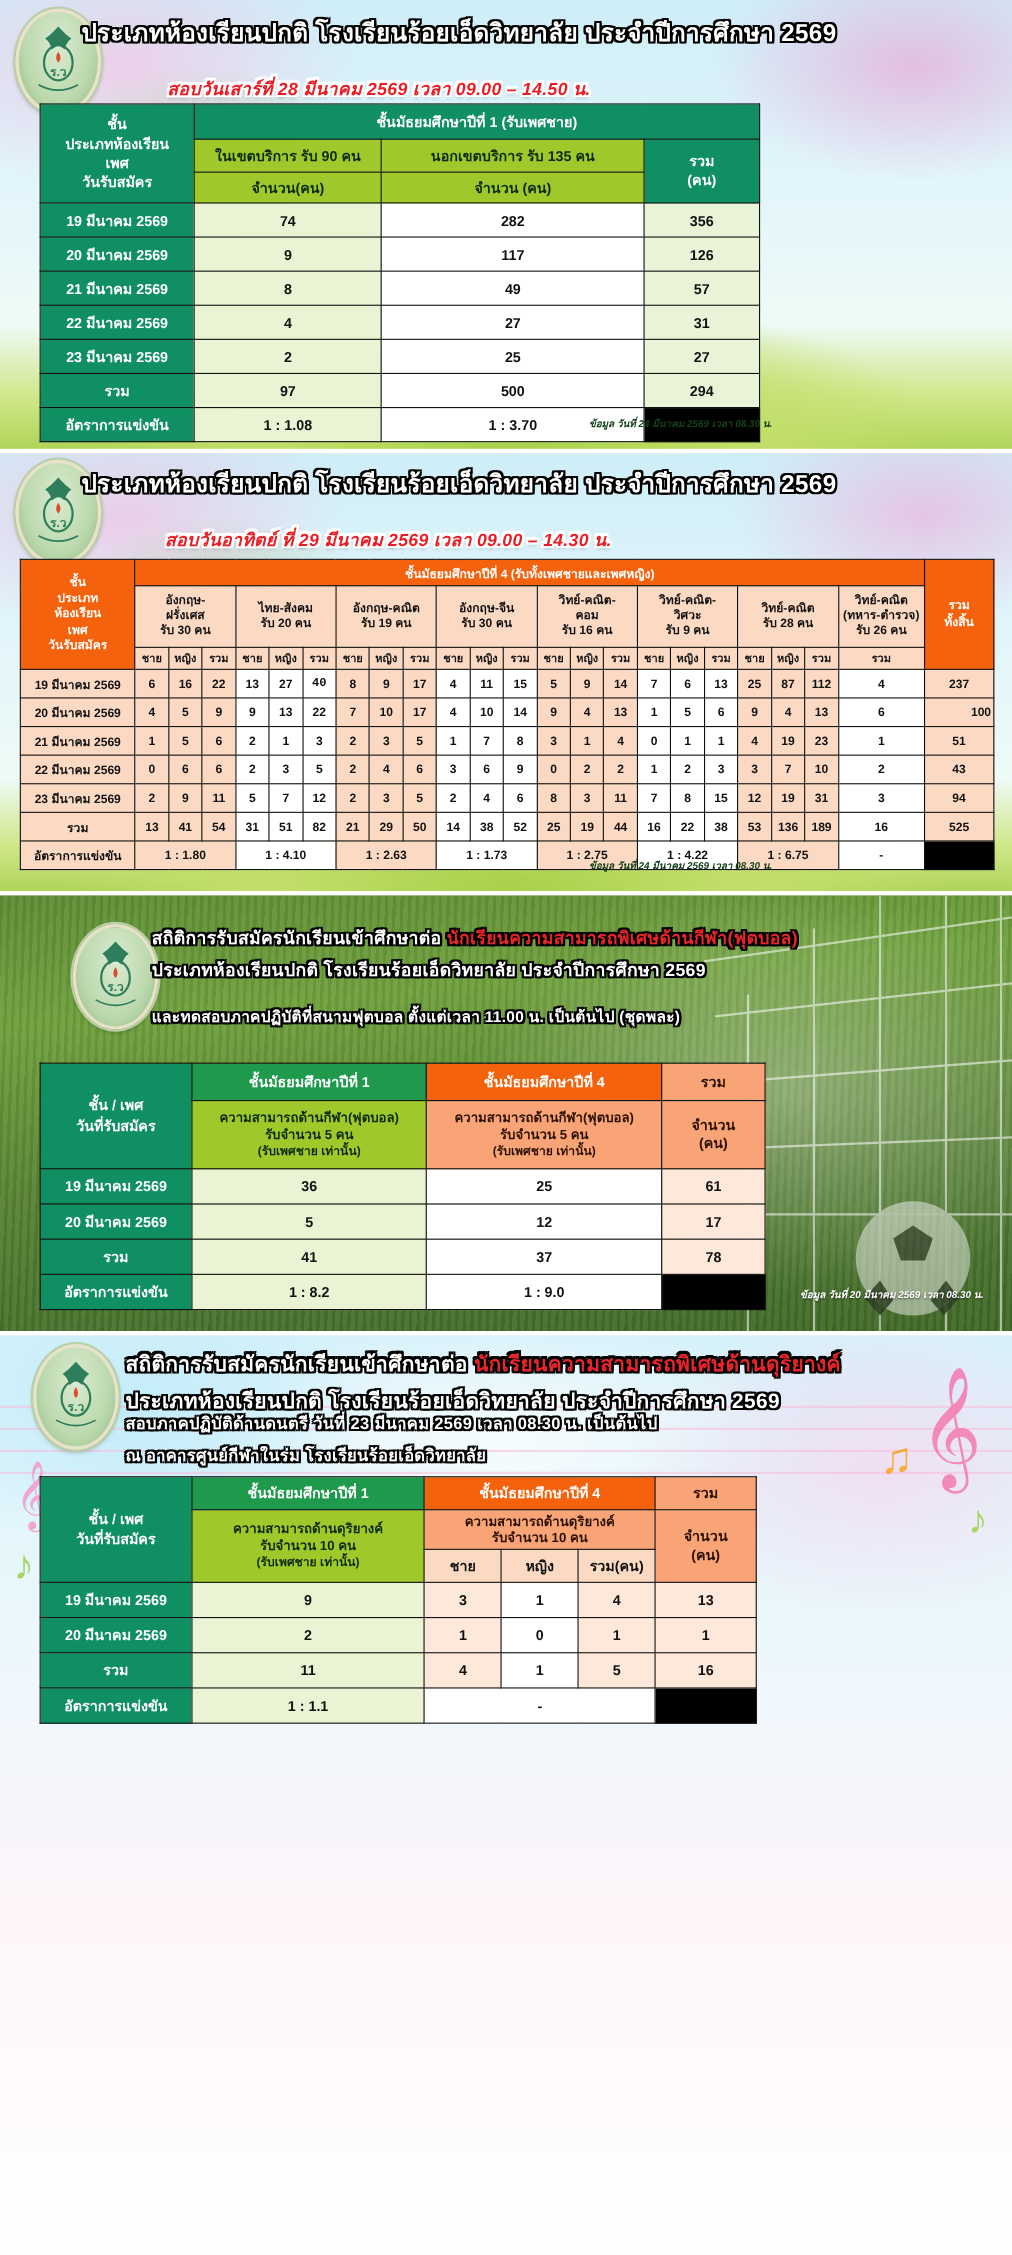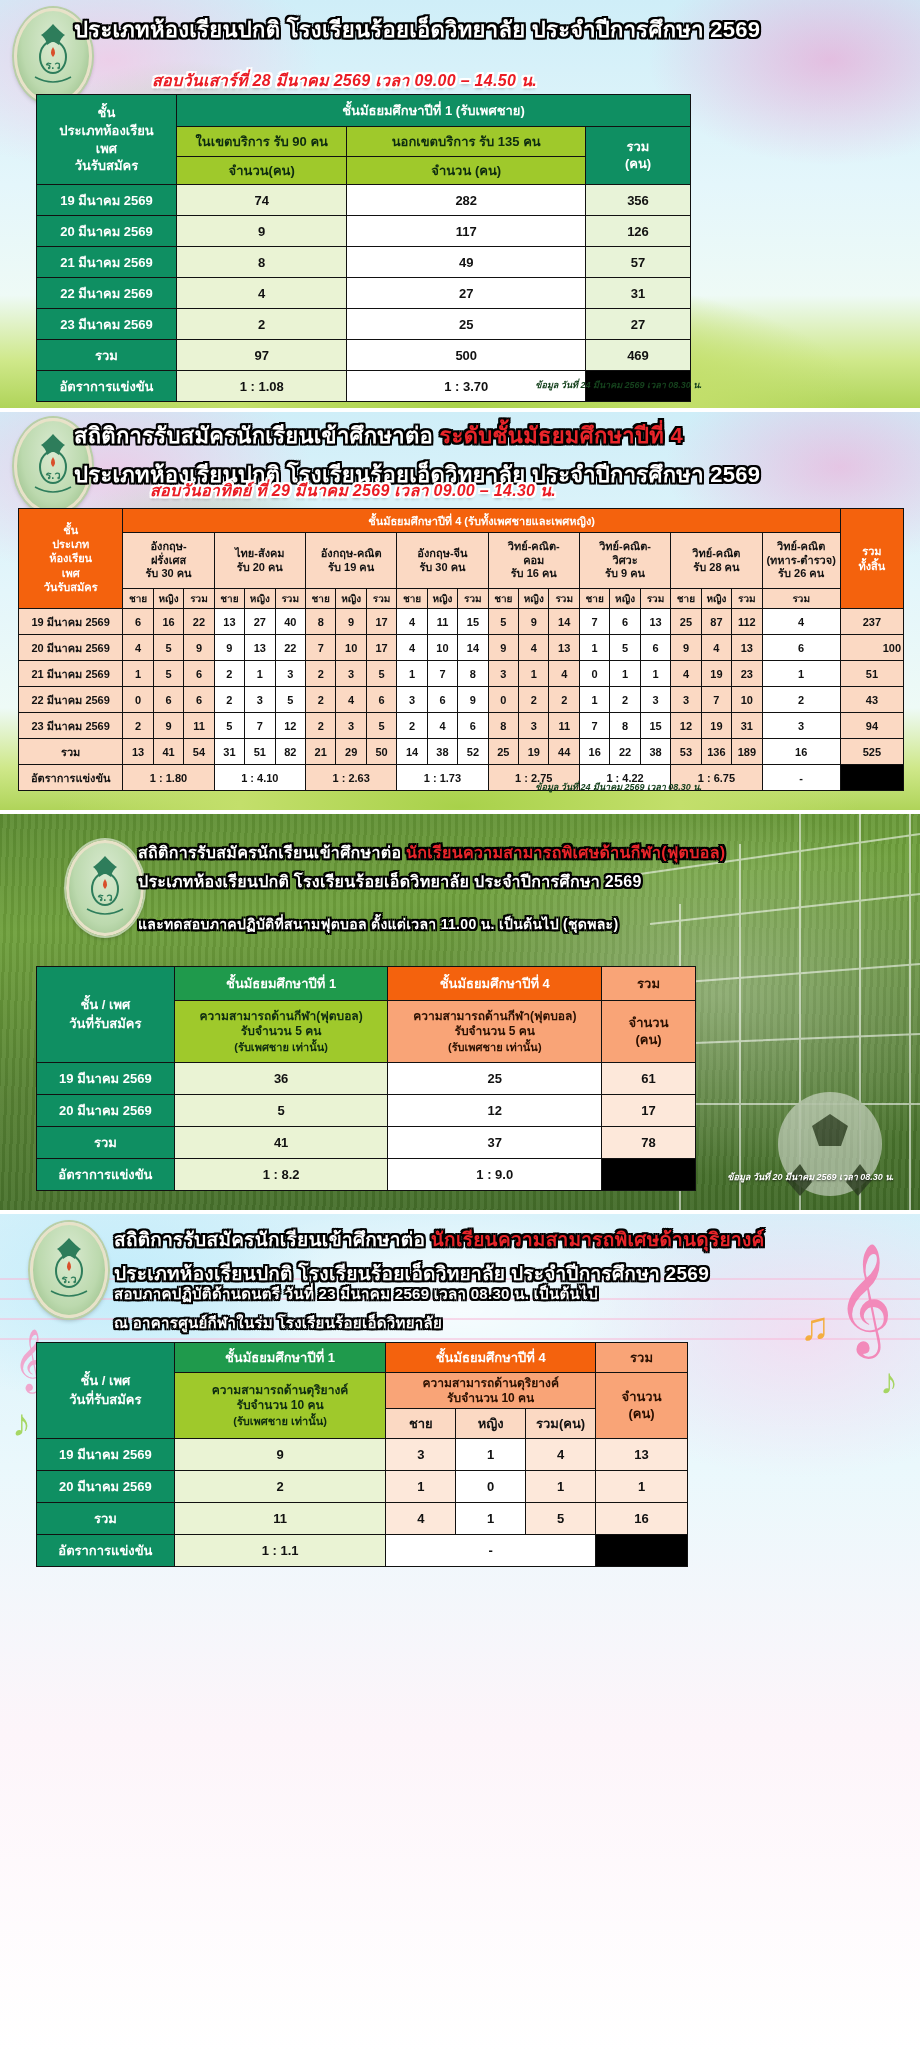--- a/index.html
+++ b/index.html
@@ -176,21 +176,21 @@
             <td class="g-pale">2</td>
             <td class="g-white">25</td>
             <td class="g-pale2">27</td>
           </tr>
         </tbody>
       <tbody>
           <tr>
         <td class="g-dark" style="height:31px;">รวม</td>
         <td class="g-pale">97</td>
         <td class="g-white">500</td>
-        <td class="g-pale2">469</td>
+        <td class="g-pale2">294</td>
       </tr>
       <tr>
         <td class="g-dark" style="height:31px;">อัตราการแข่งขัน</td>
         <td class="g-pale">1 : 1.08</td>
         <td class="g-white">1 : 3.70</td>
         <td class="blk"></td>
       </tr>
     </tbody>
       </table>
 
@@ -205,24 +205,20 @@
       <svg viewBox="0 0 56 70" xmlns="http://www.w3.org/2000/svg">
         <path d="M28 3 C21 11 16 14 16 14 C16 14 21 17 22 24 L28 20 L34 24 C35 17 40 14 40 14 C40 14 35 11 28 3 Z" fill="#2e7d5b"></path>
         <ellipse cx="28" cy="36" rx="13" ry="16" fill="none" stroke="#2e7d5b" stroke-width="2"></ellipse>
         <path d="M28 26 q-4 6 0 10 q4-4 0-10z" fill="#d94f2b"></path>
         <text x="28" y="48" font-size="11" text-anchor="middle" fill="#2e7d5b" font-weight="bold">ร.ว</text>
         <path d="M10 56 q18 10 36 0" fill="none" stroke="#2e7d5b" stroke-width="1.5"></path>
       </svg>
     </div>
 
     <div class="hdwrap" style="left:74px; top:6px; width:840px;">
-      <div class="h-line" style="font-size:22px;">
-        <span class="t-white">สถิติการรับสมัครนักเรียนเข้าศึกษาต่อ</span>
-        <span class="t-red">ระดับชั้นมัธยมศึกษาปีที่ 4</span>
-      </div>
       <div class="h-line t-white" style="font-size:22px; margin-top:4px;">ประเภทห้องเรียนปกติ โรงเรียนร้อยเอ็ดวิทยาลัย ประจำปีการศึกษา 2569</div>
     </div>
 
     <div class="h-line t-redw" style="position:absolute; left:150px; top:66px; font-size:16px; font-style:italic;">สอบวันอาทิตย์ ที่ 29 มีนาคม 2569  เวลา 09.00 – 14.30 น.</div>
 
     <table id="s2-table" style="left:18px; top:96px; width:886px; font-size:10px;">
         <tbody>
           <tr>
             <td class="o-dark" rowspan="3" style="width:96px; line-height:1.3; font-size:11px;">
               <div>ชั้น</div>
@@ -299,21 +295,21 @@
             <td class="o-pale" style="width:28px; height:20px; font-size:10px;">รวม</td>
             <td class="o-pale" style="width:72px; font-size:10px;">รวม</td>
           </tr>
           <tr>
             <td class="o-pale" style="height:26px; font-size:11px;">19 มีนาคม 2569</td>
             <td class="o-pale" style="font-size:11px;">6</td>
             <td class="o-pale" style="font-size:11px;">16</td>
             <td class="o-pale" style="font-size:11px;">22</td>
             <td class="o-white" style="font-size:11px;">13</td>
             <td class="o-white" style="font-size:11px;">27</td>
-            <td class="o-white" style="font-size:11px;">40</td>
+            <td class="o-white" style="font-size:11px;font-family:Liberation Mono, monospace;">40</td>
             <td class="o-pale" style="font-size:11px;">8</td>
             <td class="o-pale" style="font-size:11px;">9</td>
             <td class="o-pale" style="font-size:11px;">17</td>
             <td class="o-white" style="font-size:11px;">4</td>
             <td class="o-white" style="font-size:11px;">11</td>
             <td class="o-white" style="font-size:11px;">15</td>
             <td class="o-pale" style="font-size:11px;">5</td>
             <td class="o-pale" style="font-size:11px;">9</td>
             <td class="o-pale" style="font-size:11px;">14</td>
             <td class="o-white" style="font-size:11px;">7</td>

